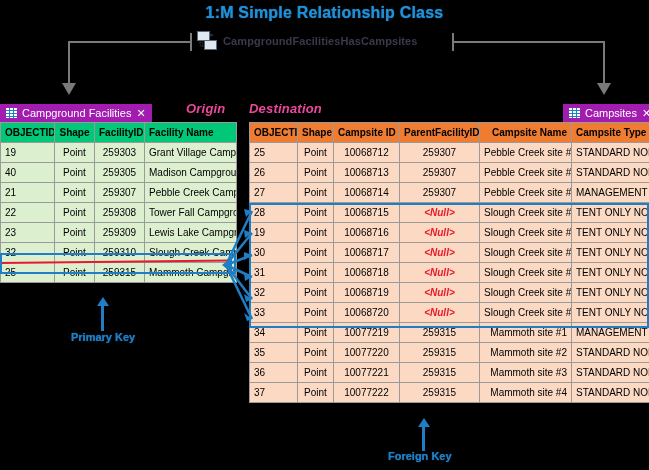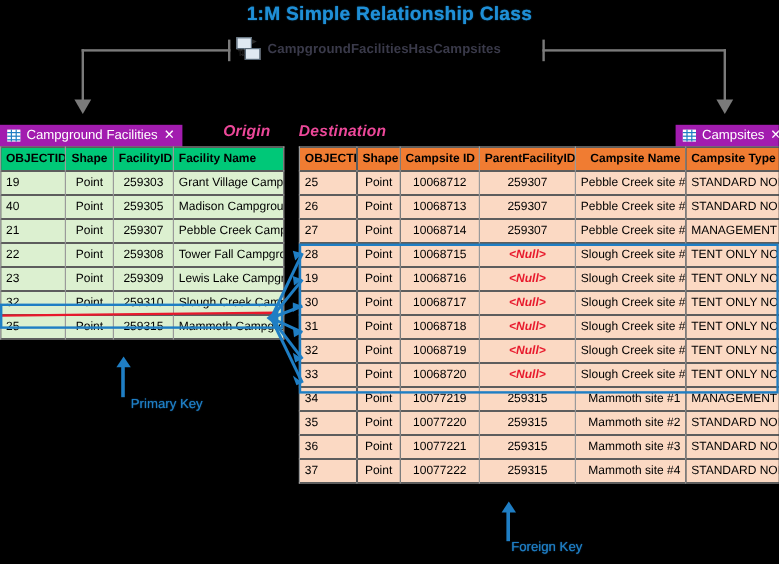--- a/index.html
+++ b/index.html
@@ -212,25 +212,24 @@
   .sel-origin { left: 0px;   top: 253px; width: 236px; height: 21px; }
   .sel-dest   { left: 249px; top: 203px; width: 400px; height: 125px; }
 
   
   .fan { position: absolute; left: 222px; top: 195px; }
 
   
   .key-label {
     position: absolute;
     font-size: 11px;
-    font-weight: normal;
+    font-weight: bold;
     color: #1f7ec4;
     white-space: nowrap;
     text-shadow: 0 0 1px #1f7ec4;
-    margin-left: 38px;
   }
   .key-pk { left: 71px;  top: 331px; }
   .key-fk { left: 388px; top: 450px; }
   .key-arrow { position: absolute; }
   .key-arrow .shaft { position: absolute; background: #1f7ec4; width: 3px; }
   .key-arrow .head {
     position: absolute;
     width: 0; height: 0;
     border-left: 6px solid transparent;
     border-right: 6px solid transparent;

